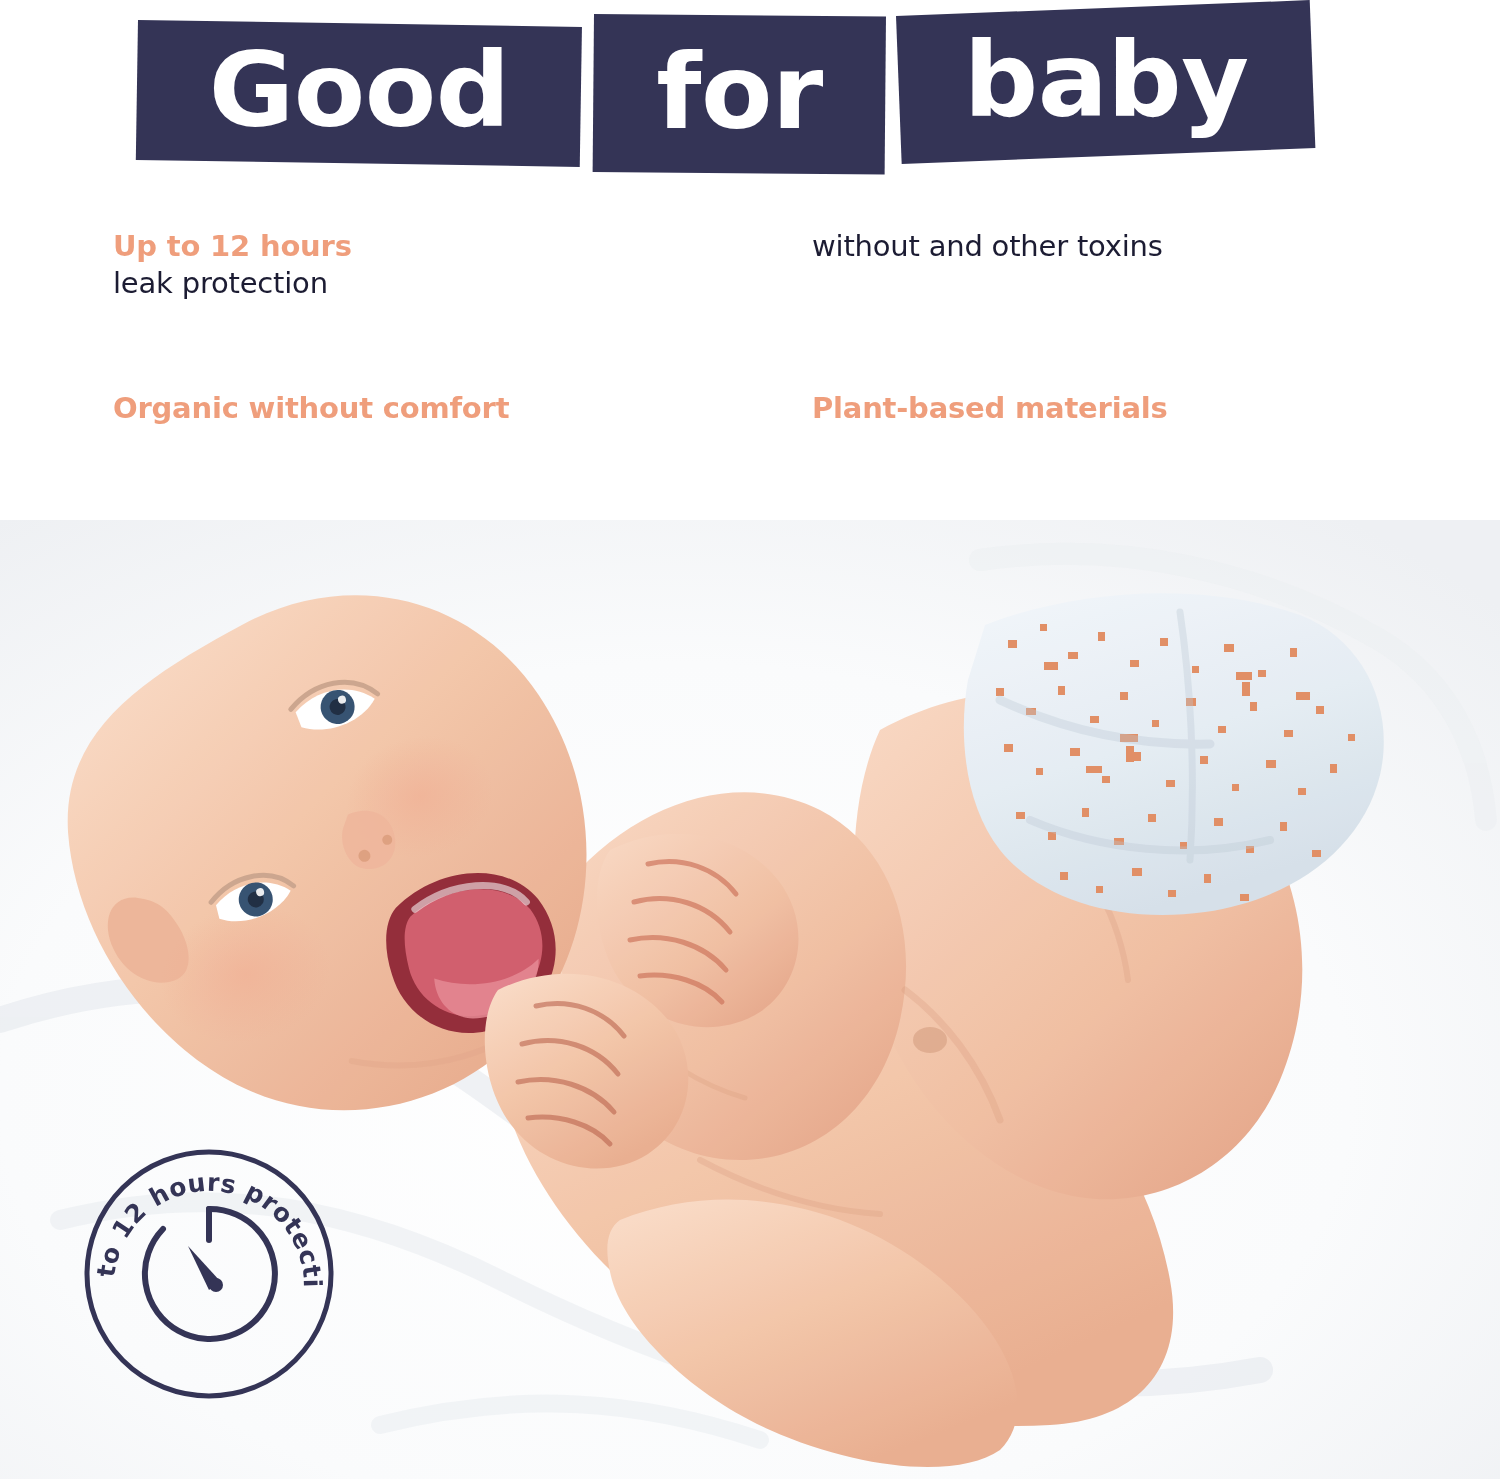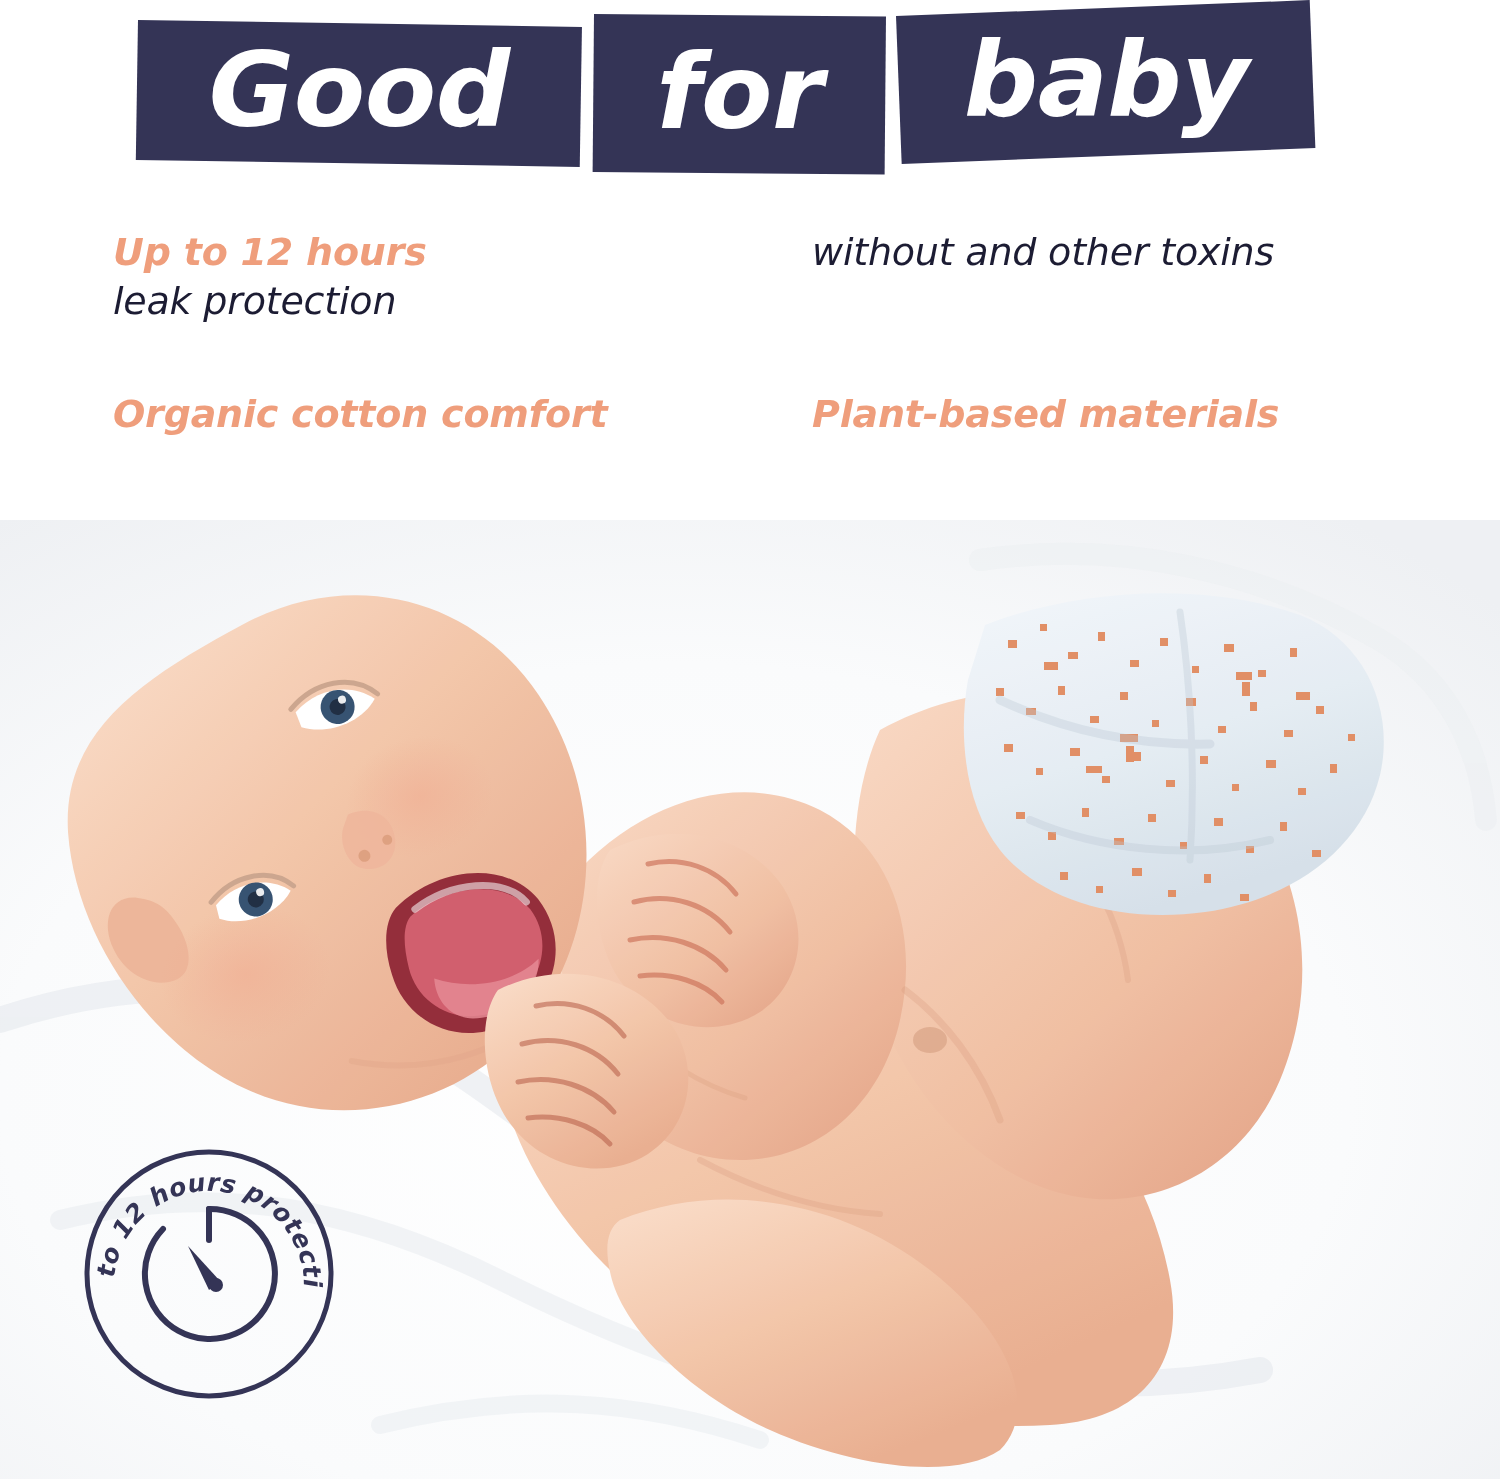--- a/index.html
+++ b/index.html
@@ -12,21 +12,20 @@
     font-family: "Liberation Sans", sans-serif;
     overflow: hidden;
   }
 
   #page {
     position: relative;
     width: 1500px;
     height: 1479px;
     background: #ffffff;
     overflow: hidden;
-    font-style: italic;
   }
 
   
   .headline {
     position: absolute;
     left: 0; top: 0;
     width: 1500px;
     height: 195px;
   }
 
@@ -80,21 +79,21 @@
     height: 290px;
   }
 
   .benefit {
     position: absolute;
     width: 600px;
   }
 
   .benefit-line {
     font-family: "DejaVu Sans", sans-serif;
-    font-size: 38px;
+    font-size: 29px;
     line-height: 1.28;
     color: #1c1c33;
     letter-spacing: -0.2px;
   }
 
   .b-strong {
     font-weight: bold;
     color: #ef9e7c;
   }
 
@@ -161,21 +160,21 @@
     </div>
 
     <div class="benefit" id="benefit-without">
       <div class="benefit-line">
         <span class="b-normal">without and other toxins</span>
       </div>
     </div>
 
     <div class="benefit" id="benefit-cotton">
       <div class="benefit-line">
-        <span class="b-strong">Organic cotton comfort</span>
+        <span class="b-strong">Organic without comfort</span>
       </div>
     </div>
 
     <div class="benefit" id="benefit-plant">
       <div class="benefit-line">
         <span class="b-strong">Plant-based materials</span>
       </div>
     </div>
 
   </div>

